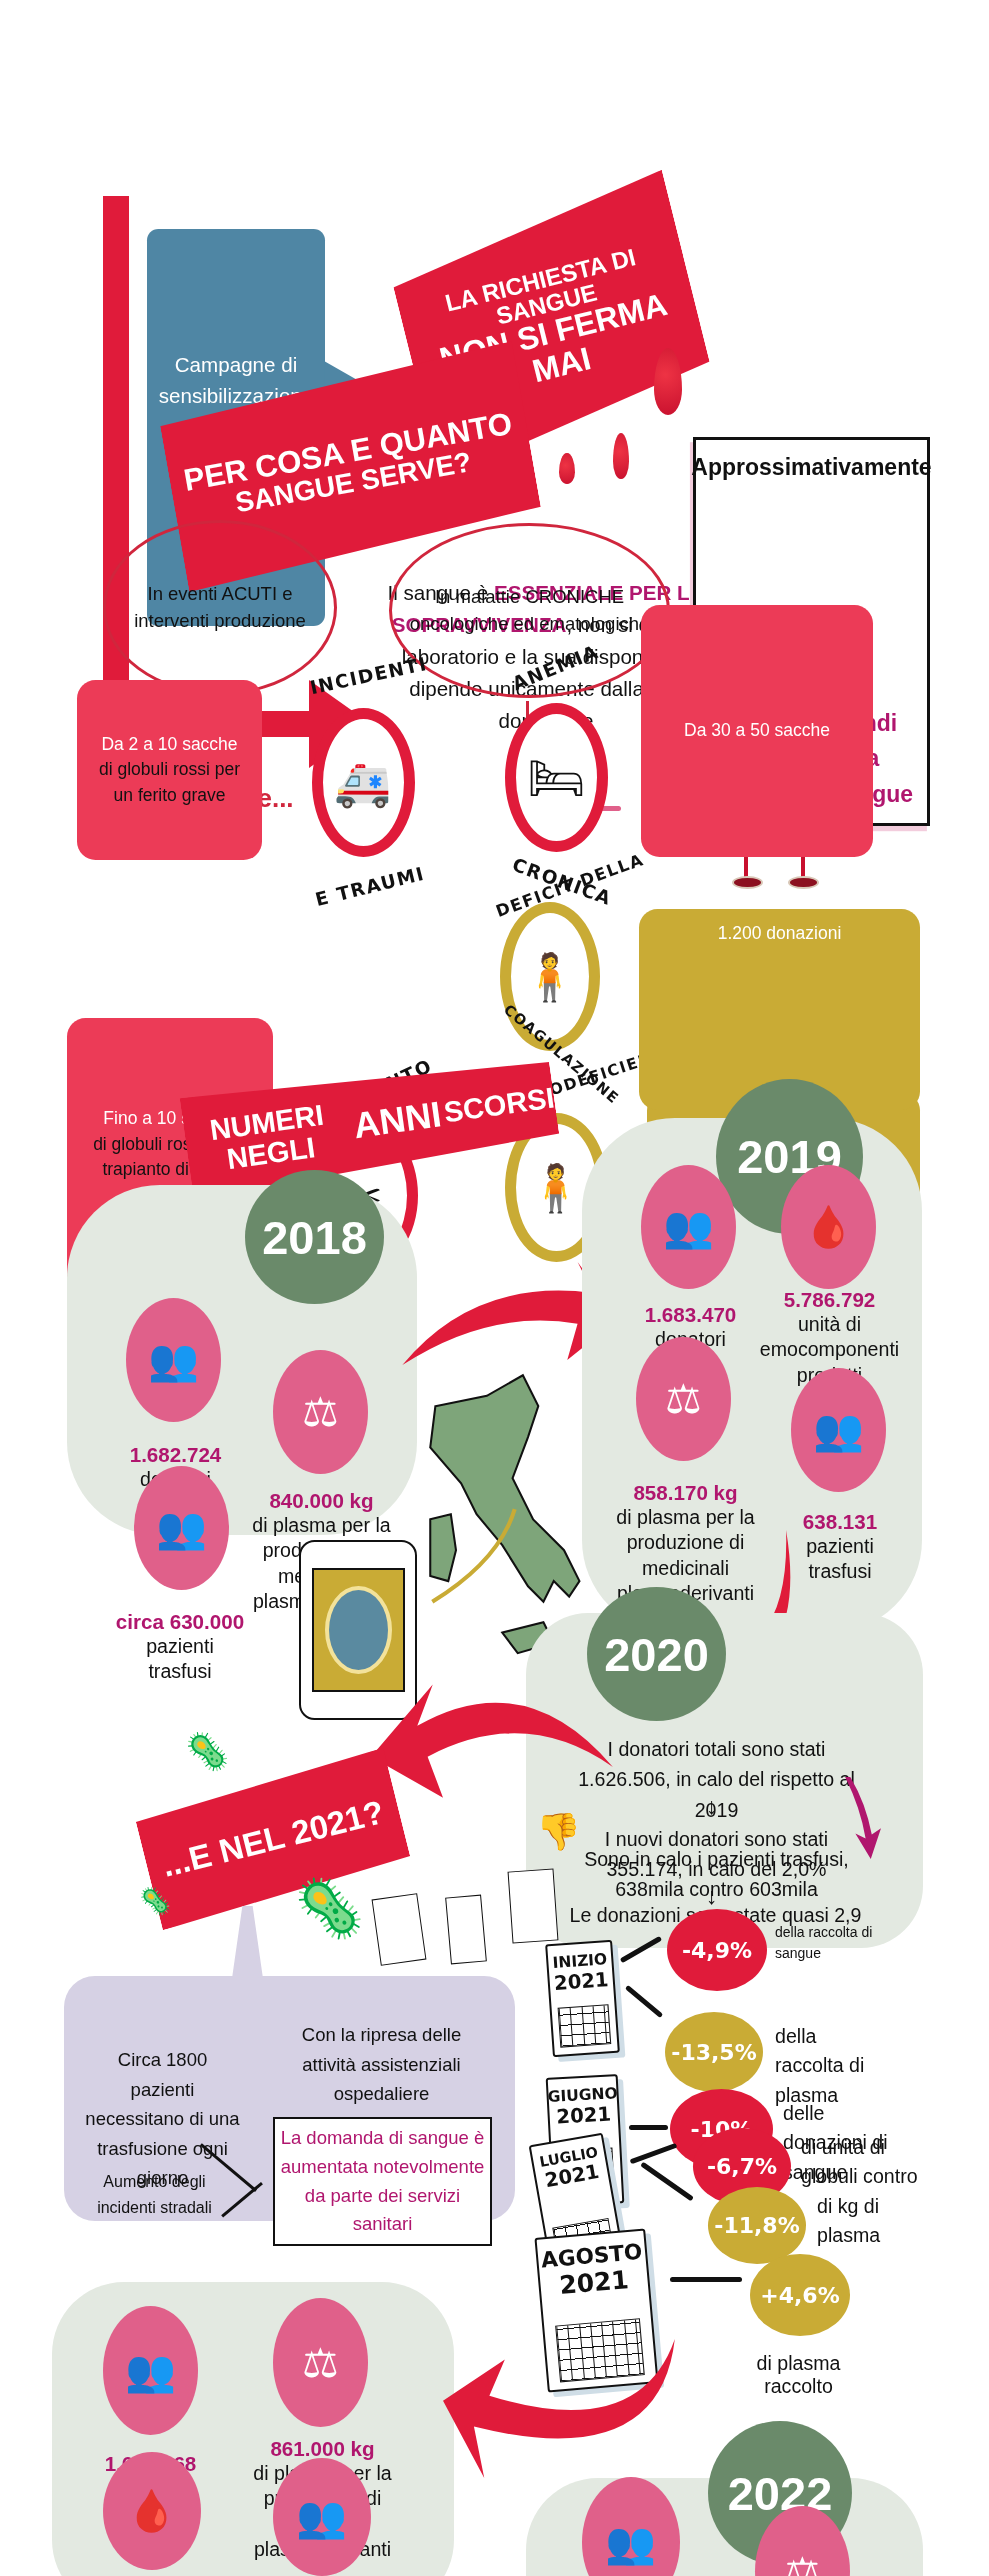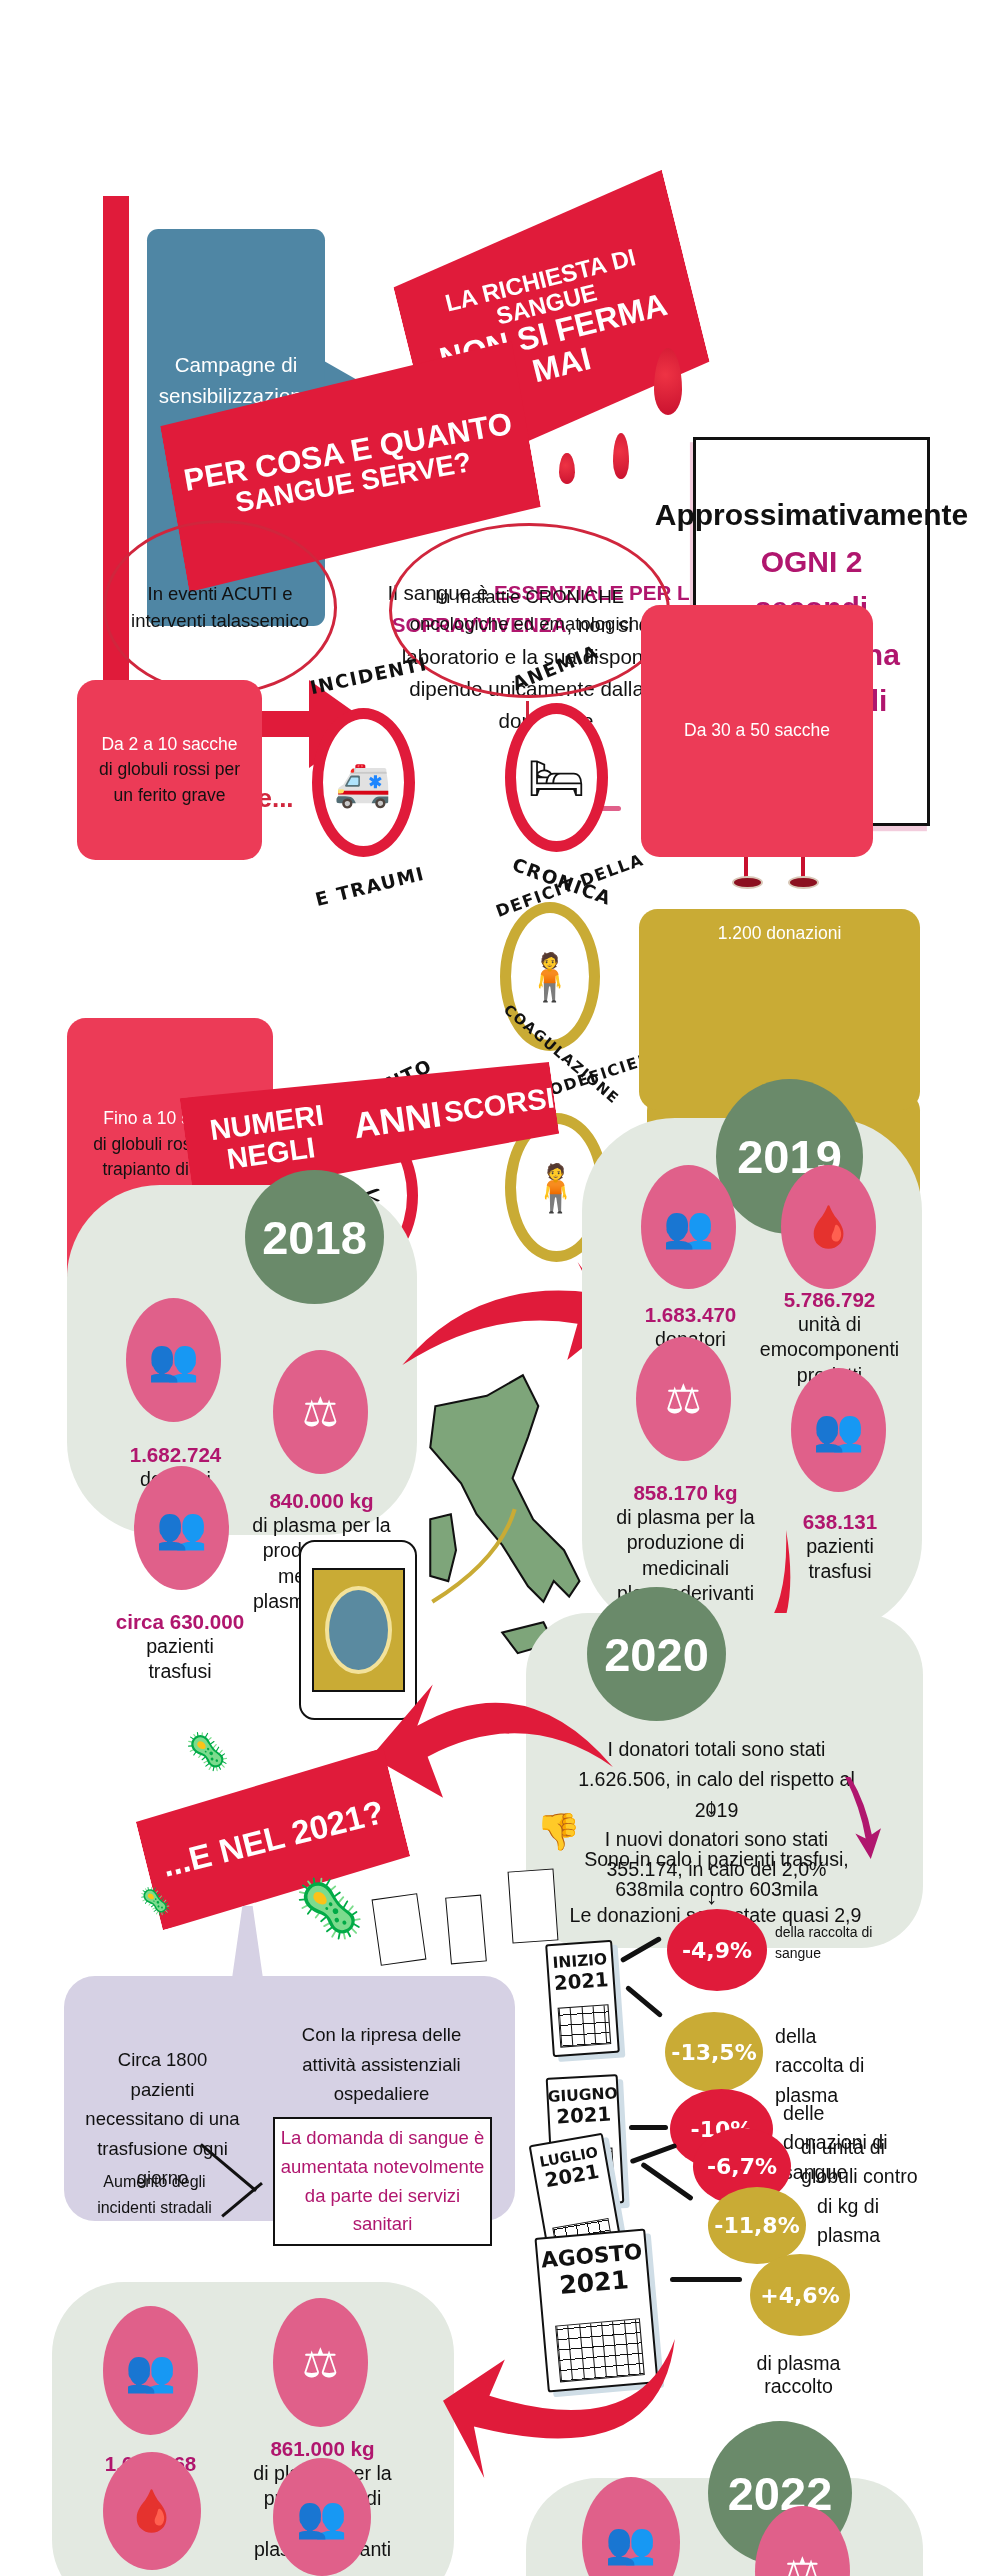--- a/index.html
+++ b/index.html
@@ -93,31 +93,31 @@
 <div class="abs drop" style="left:654px;top:348px;width:28px;height:67px;"></div>
 <div class="abs drop" style="left:613px;top:433px;width:15.5px;height:46px;"></div>
 <div class="abs drop" style="left:559px;top:453px;width:15.5px;height:31px;"></div>
 
 <div class="abs ribbon" style="left:170px;top:371px;width:361px;height:191px;transform:rotate(-10deg);clip-path:polygon(0 12%,100% 0,100% 88%,0 100%);flex-direction:column;">
   <span style="font-size:31px;">PER COSA E QUANTO</span>
   <span style="font-size:28px;">SANGUE SERVE?</span>
 </div>
 
 <div class="abs oval" style="left:103px;top:520px;width:234px;height:175px;padding:15.5px;">
-  <span>In eventi ACUTI e interventi talassemico</span>
+  <span>In eventi ACUTI e interventi produzione</span>
 </div>
 <div class="abs oval" style="left:389px;top:523px;width:281px;height:175px;padding:15.5px;">
   <span>In malattie CRONICHE oncologiche ed ematologiche</span>
 </div>
 <div class="abs arrow-down" style="left:209px;top:701px;height:72px;"></div>
 <div class="abs arrow-down" style="left:526px;top:701px;height:72px;"></div>
 <div class="abs" style="left:204px;top:783px;font-size:26px;color:#d0263d;font-weight:bold;">come...</div>
 <div class="abs" style="left:510px;top:781px;font-size:26px;color:#d0263d;font-weight:bold;">come...</div>
 
-<div class="abs center" style="left:693px;top:437px;width:237px;height:389px;border:3.1px solid #111;background:#fff;box-shadow:-3.1px 5.2px 0 #f3cddd;display:flex;flex-direction:column;justify-content:center;align-items:center;font-size:30px;line-height:1.55;padding:10.3px;font-weight:bold;">
+<div class="abs center" style="left:693px;top:437px;width:237px;height:389px;border:3.1px solid #111;background:#fff;box-shadow:-3.1px 5.2px 0 #f3cddd;display:flex;flex-direction:column;justify-content:space-between;align-items:center;font-size:23px;line-height:1.55;padding:10.3px;font-weight:bold;">
   <span>Approssimativamente</span>
   <span class="mag">OGNI 2 secondi qualcuno ha bisogno di sangue</span>
 </div>
 
 <div class="abs bubble-red" style="left:77px;top:680px;width:185px;height:180px;padding:15px;">
   <span class="hl">Da 2 a 10 sacche</span>
   <span>di globuli rossi per un ferito grave</span>
 </div>
 <div class="abs ring" style="left:312px;top:708px;width:103px;height:149px;">
   <span style="font-size:46px;">🚑</span>

